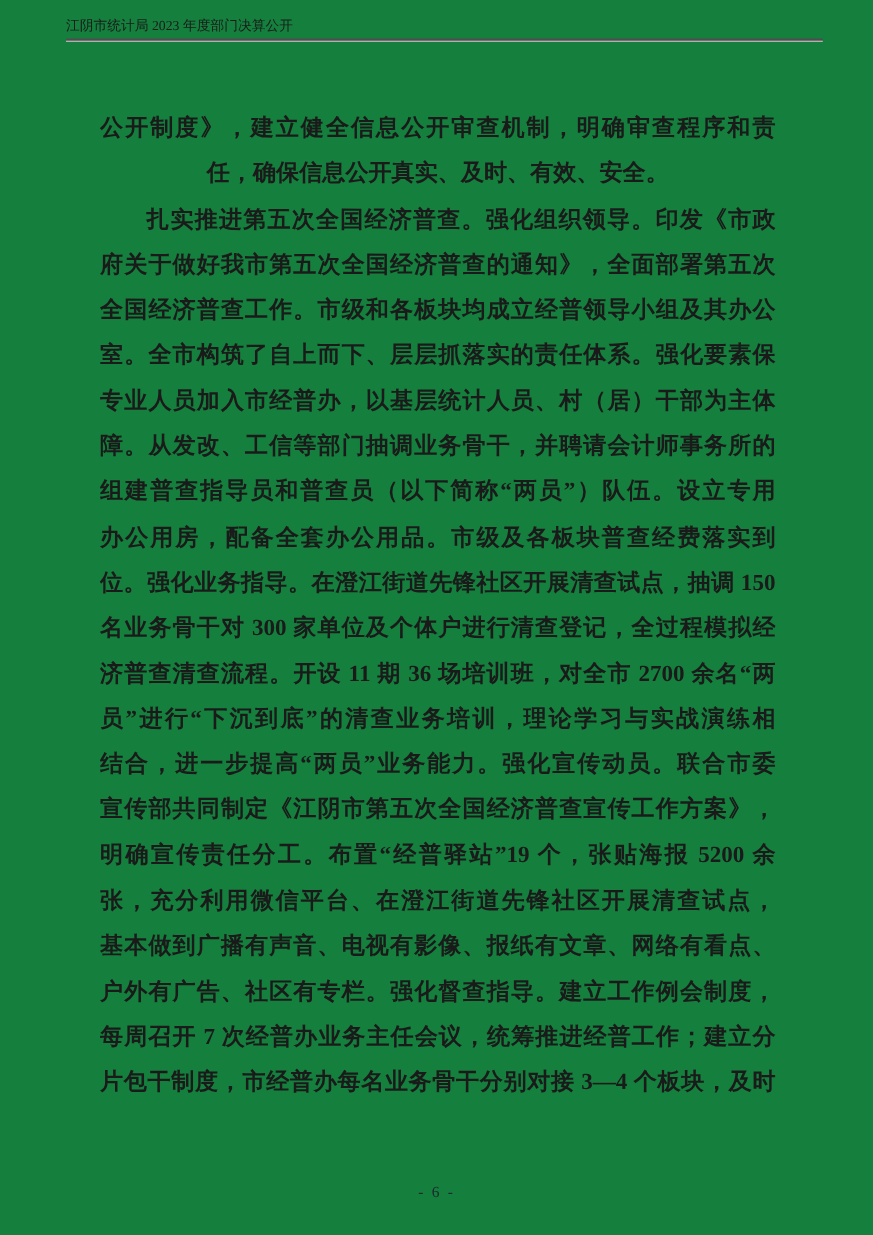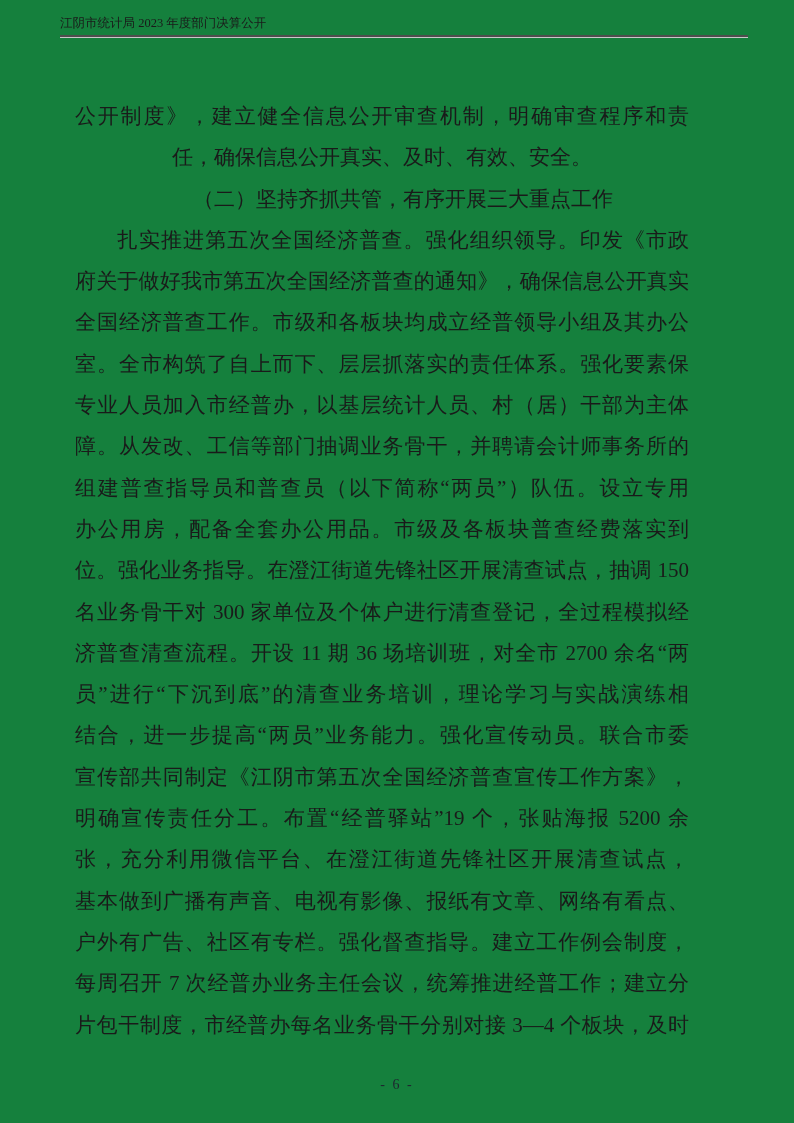--- a/index.html
+++ b/index.html
@@ -28,25 +28,26 @@
     position: absolute;
     left: 60px;
     top: 35px;
     width: 688px;
     height: 2px;
     background: #4d4d4d;
     border-bottom: 1px solid #c9c9c9;
   }
   .body-text {
     position: absolute;
-    left: 75px;
+    left: 91px;
     top: 96px;
     width: 614px;
     font-size: 21px;
     color: #1a1a1a;
+    font-weight: bold;
   }
   .line {
     height: 41.3px;
     line-height: 41.3px;
     overflow: hidden;
     text-align: center;
   }
   .line.full {
     text-align: justify;
     text-align-last: justify;
@@ -68,23 +69,22 @@
 </style>
 </head>
 <body>
 
 <div class="page">
   <div class="header">江阴市统计局 2023 年度部门决算公开</div>
   <div class="header-rule"></div>
   <div class="body-text">
       <div class="line full">公开制度》，建立健全信息公开审查机制，明确审查程序和责</div>
       <div class="line">任，确保信息公开真实、及时、有效、安全。</div>
-      <div class="line indent">（二）坚持齐抓共管，有序开展三大重点工作</div>
       <div class="line full indent">扎实推进第五次全国经济普查。强化组织领导。印发《市政</div>
-      <div class="line full">府关于做好我市第五次全国经济普查的通知》，确保信息公开真实</div>
+      <div class="line full">府关于做好我市第五次全国经济普查的通知》，全面部署第五次</div>
       <div class="line full">全国经济普查工作。市级和各板块均成立经普领导小组及其办公</div>
       <div class="line full">室。全市构筑了自上而下、层层抓落实的责任体系。强化要素保</div>
       <div class="line full">专业人员加入市经普办，以基层统计人员、村（居）干部为主体</div>
       <div class="line full">障。从发改、工信等部门抽调业务骨干，并聘请会计师事务所的</div>
       <div class="line full">组建普查指导员和普查员（以下简称“两员”）队伍。设立专用</div>
       <div class="line full">办公用房，配备全套办公用品。市级及各板块普查经费落实到</div>
       <div class="line full">位。强化业务指导。在澄江街道先锋社区开展清查试点，抽调 150</div>
       <div class="line full">名业务骨干对 300 家单位及个体户进行清查登记，全过程模拟经</div>
       <div class="line full">济普查清查流程。开设 11 期 36 场培训班，对全市 2700 余名“两</div>
       <div class="line full">员”进行“下沉到底”的清查业务培训，理论学习与实战演练相</div>

